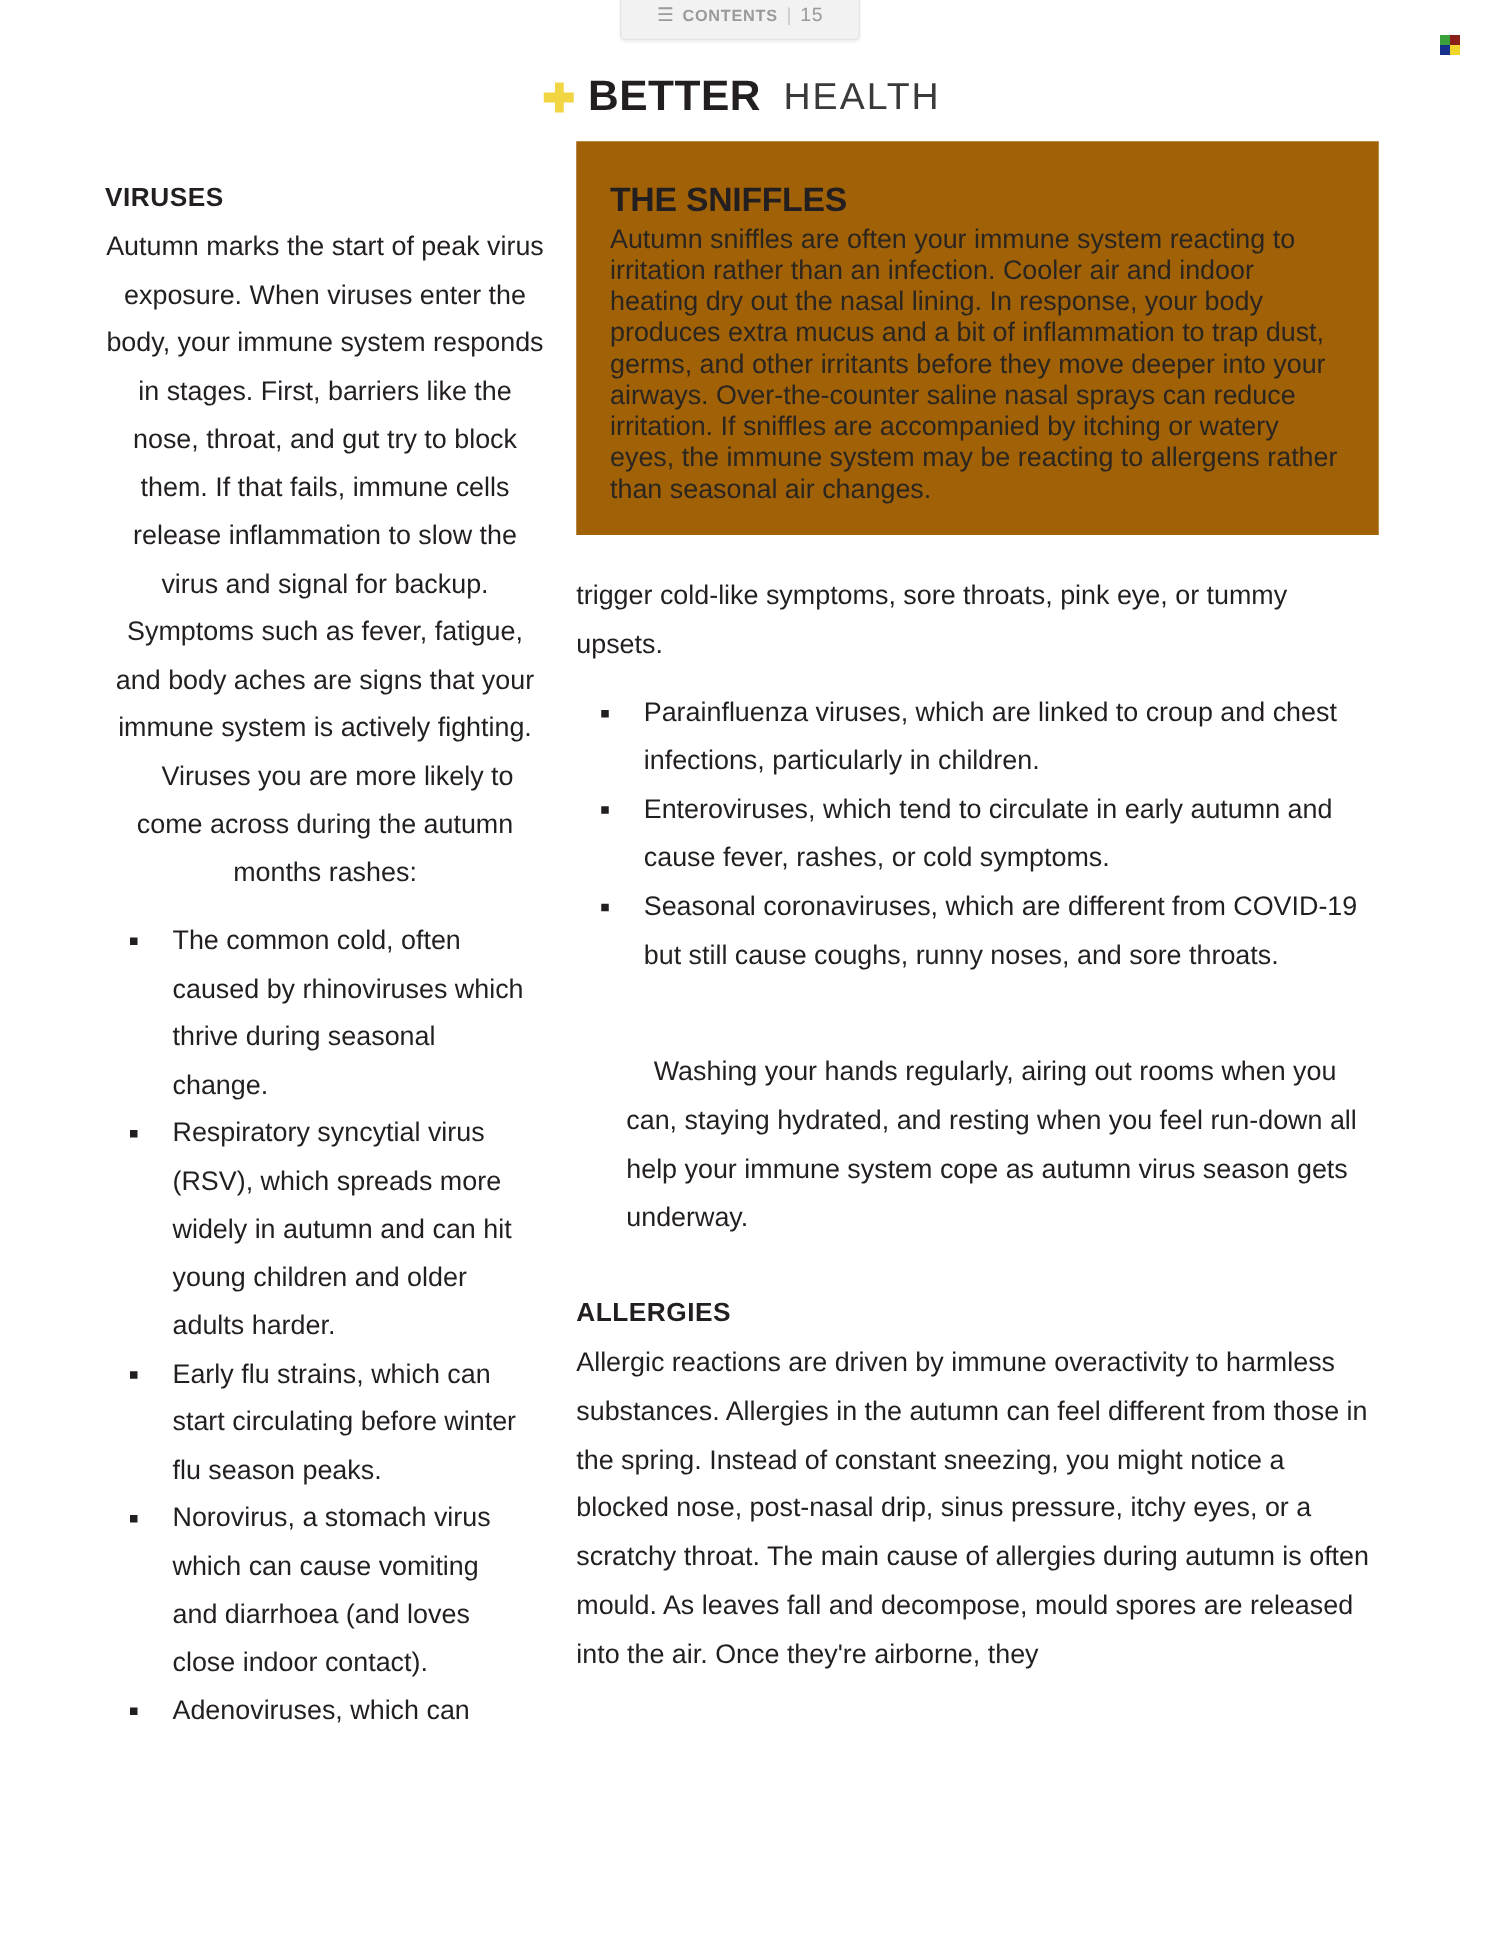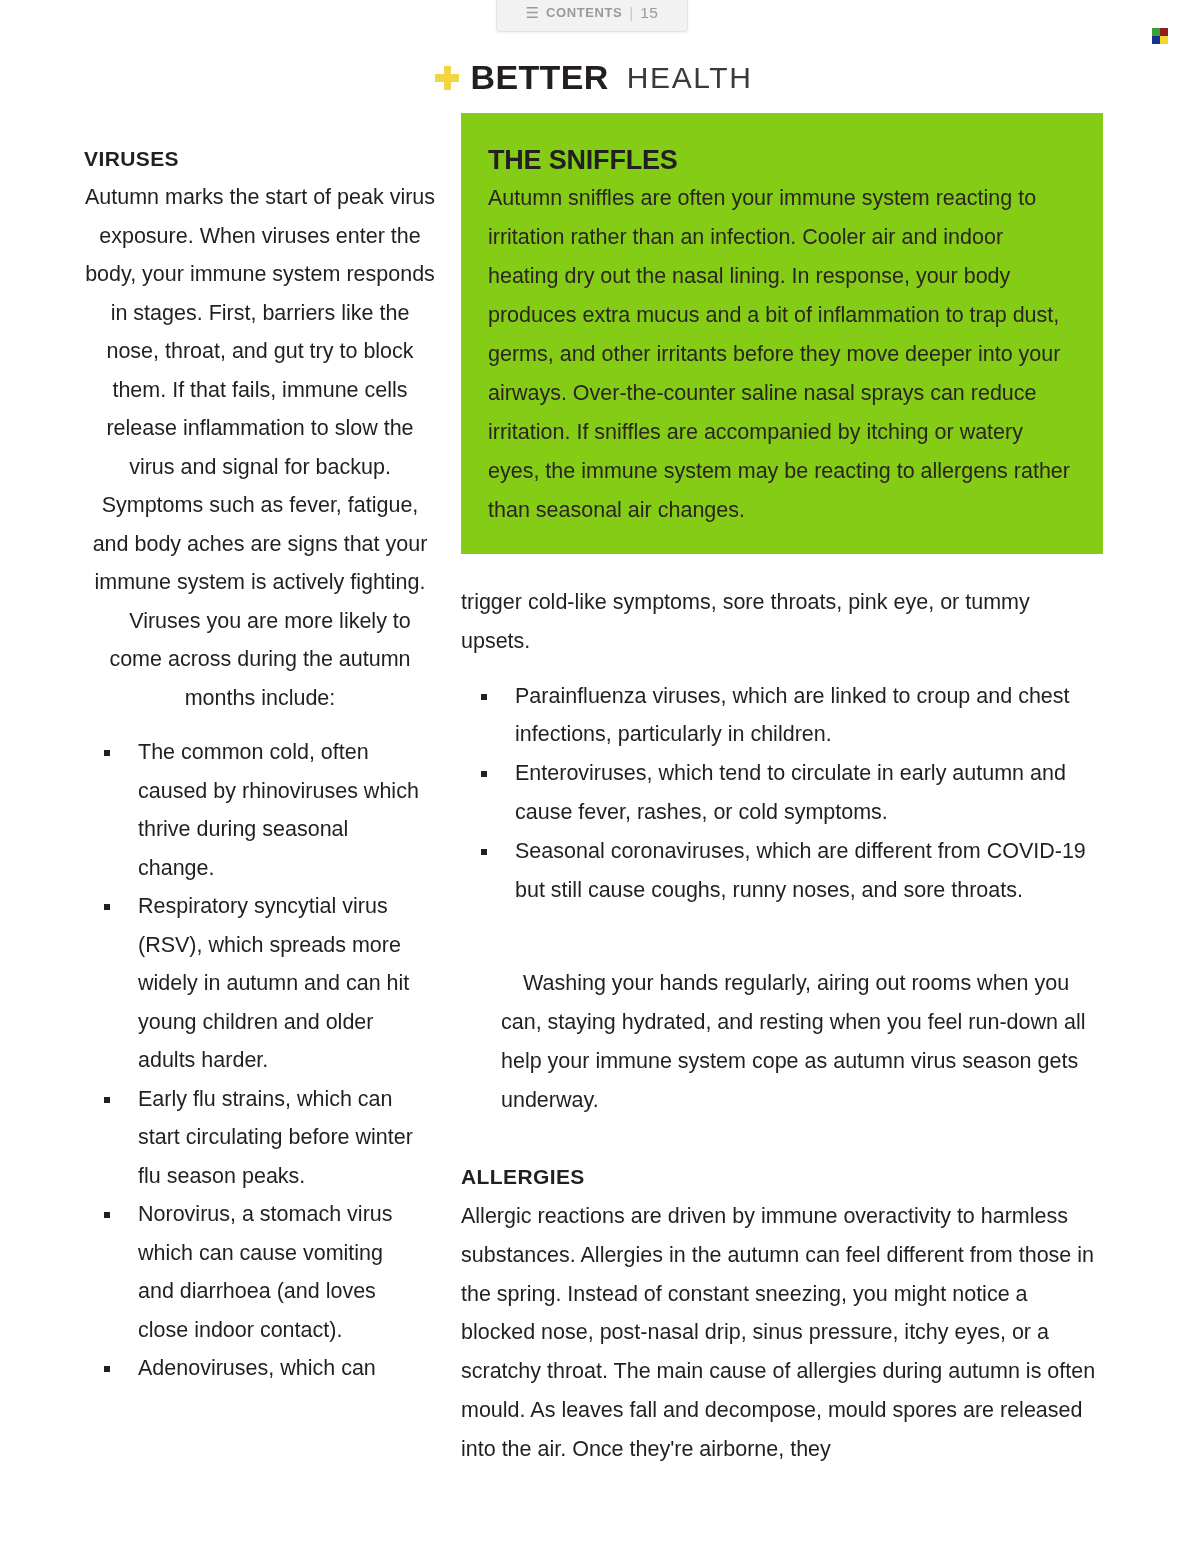--- a/index.html
+++ b/index.html
@@ -140,37 +140,37 @@
   
   #right-col {
     position: absolute;
     left: 461px;
     top: 113px;
     width: 642px;
   }
 
   
   #sniffles-box {
-    background: #84cc16;
+    background: #a16207;
     padding: 30px 27px 24px 27px;
     box-sizing: border-box;
     width: 642px;
   }
   #sniffles-box h2 {
     margin: 0 0 2px 0;
     font-size: 27px;
     font-weight: bold;
     letter-spacing: -0.2px;
     color: #231f20;
     line-height: 34px;
   }
   #sniffles-box p {
     margin: 0;
     font-size: 21.5px;
-    line-height: 39px;
+    line-height: 25px;
     color: #2b2520;
   }
 
   #right-body {
     margin-top: 29px;
     font-size: 21.5px;
     line-height: 38.8px;
     color: #231f20;
   }
   #right-body p { margin: 0; }
@@ -225,21 +225,21 @@
 
 <div id="masthead">
   <span class="plus-icon"></span>
   <span class="brand-bold">BETTER</span>
   <span class="brand-light">HEALTH</span>
 </div>
 
 <div id="left-col">
   <h2>VIRUSES</h2>
   <p>Autumn marks the start of peak virus exposure. When viruses enter the body, your immune system responds in stages. First, barriers like the nose, throat, and gut try to block them. If that fails, immune cells release inflammation to slow the virus and signal for backup. Symptoms such as fever, fatigue, and body aches are signs that your immune system is actively fighting.</p>
-  <p class="indent">Viruses you are more likely to come across during the autumn months include:</p>
+  <p class="indent">Viruses you are more likely to come across during the autumn months rashes:</p>
   <ul class="bullets">
     <li>
       <span class="sq"></span>
       <span>The common cold, often caused by rhinoviruses which thrive during seasonal change.</span>
     </li>
     <li>
       <span class="sq"></span>
       <span>Respiratory syncytial virus (RSV), which spreads more widely in autumn and can hit young children and older adults harder.</span>
     </li>
     <li>

